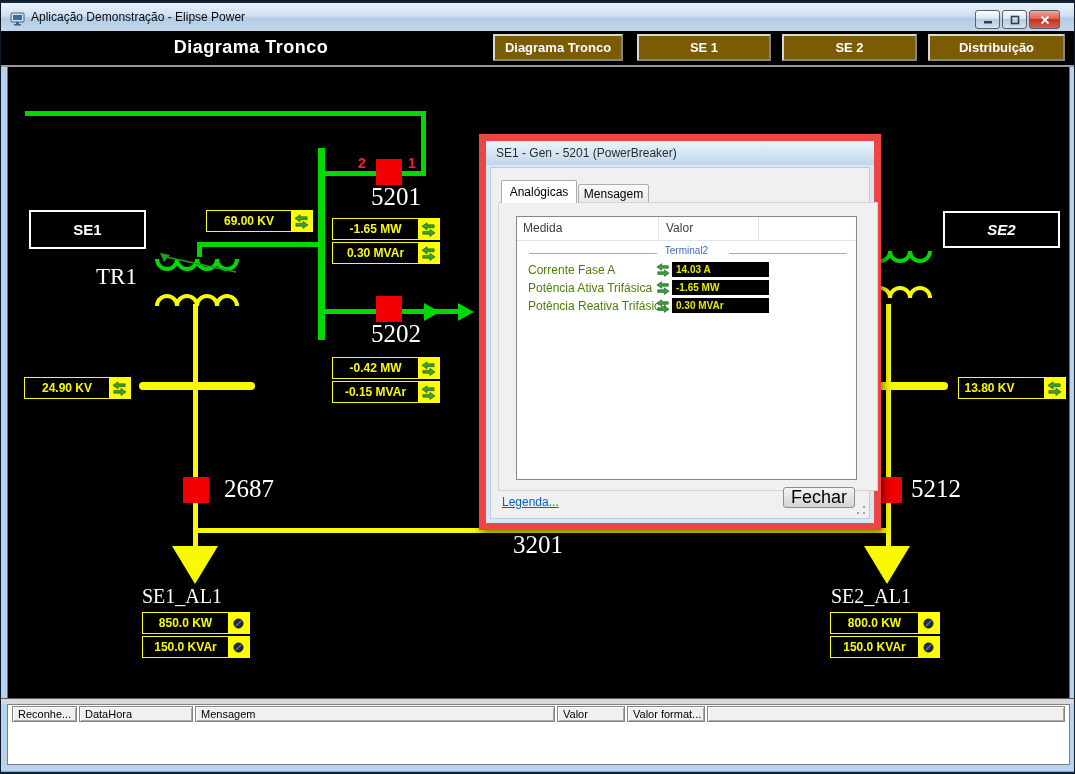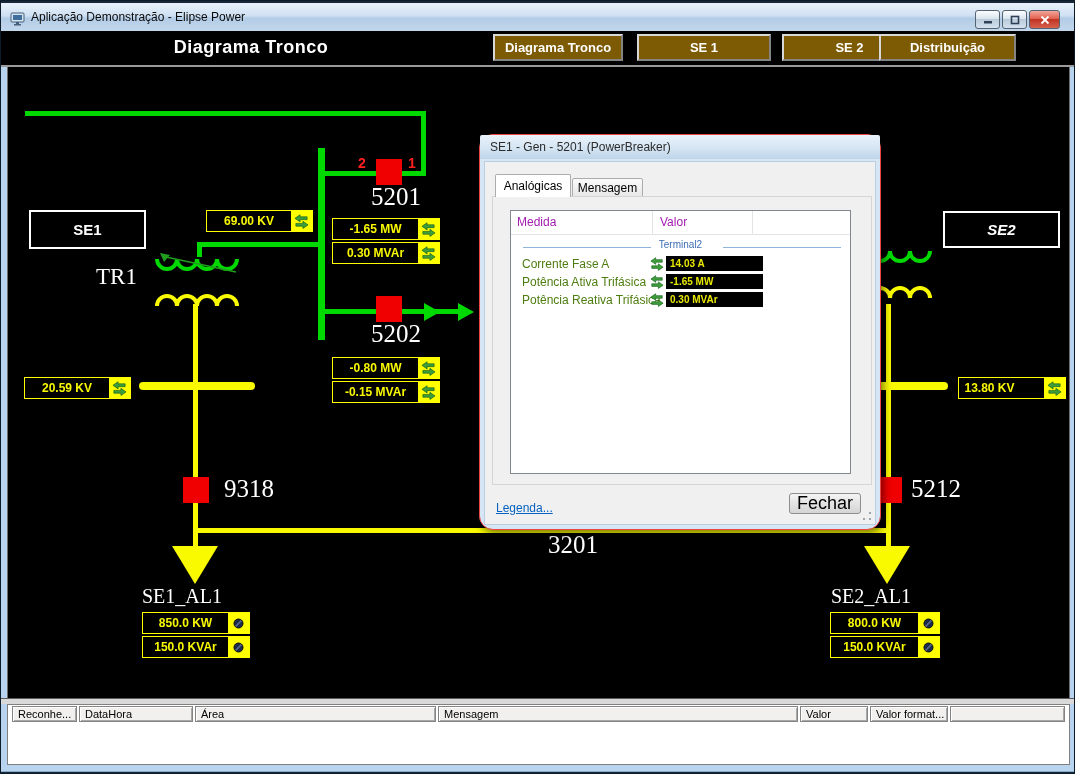--- a/index.html
+++ b/index.html
@@ -44,34 +44,34 @@
     font-weight:bold;font-size:15px;display:flex;align-items:center;justify-content:center;}
   .garrow{position:absolute;width:0;height:0;border-top:9px solid transparent;
     border-bottom:9px solid transparent;border-left:16px solid #00D900;}
   .ytri{position:absolute;width:0;height:0;border-left:23px solid transparent;
     border-right:23px solid transparent;border-top:38px solid #F9F900;}
   .mbox{position:absolute;height:22px;border:1px solid #FFFF00;background:#000;display:flex;cursor:pointer;}
   .mbox .val{flex:1;color:#F8F800;font-weight:bold;font-size:12px;line-height:20px;text-align:center;padding:0 2px;white-space:nowrap;}
   .mbox .ic{width:21px;background:#FFFF00;display:flex;align-items:center;justify-content:center;}
   
   .dialog{position:absolute;left:478px;top:133px;width:402px;height:396px;
-    background:#D7E6F4;border:1px solid #ef4444;border-radius:14px;
+    background:#D7E6F4;border:7px solid #ef4444;border-radius:0;
     box-shadow:2px 3px 8px rgba(0,0,0,.55);z-index:10;}
   .dlg-title{position:absolute;left:0;top:0;right:0;height:24px;
     background:linear-gradient(#EAF3FB,#D2E3F2 60%,#BFD5EA);border-radius:2px 2px 0 0;
     font-size:12px;color:#2B2B2B;line-height:24px;padding-left:10px;}
   .dlg-client{position:absolute;left:4px;top:26px;right:4px;bottom:4px;background:#F0F0F0;border:1px solid #B9CEE1;}
   .tab{position:absolute;font-size:12px;color:#000;text-align:center;cursor:pointer;}
   .tab.active{left:10px;top:12px;width:76px;height:23px;background:#FFF;
     border:1px solid #ACACAC;border-bottom:none;z-index:3;line-height:22px;border-radius:2px 2px 0 0;}
   .tab.inactive{left:87px;top:16px;width:71px;height:19px;
     background:linear-gradient(#FAFAFA,#E8E8E8);border:1px solid #ACACAC;line-height:18px;border-radius:2px 2px 0 0;}
   .tabpage{position:absolute;left:7px;top:34px;width:380px;height:289px;background:#F0F0F0;border:1px solid #D5D5D5;}
   .listpanel{position:absolute;left:17px;top:13px;width:341px;height:264px;background:#FFF;border:1px solid #828790;}
-  .lv-head{position:absolute;top:0;height:23px;font-size:12px;color:#a21caf;line-height:23px;padding-left:6px;border-right:1px solid #E3E3E3;}
+  .lv-head{position:absolute;top:0;height:23px;font-size:12px;color:#404040;line-height:23px;padding-left:6px;border-right:1px solid #E3E3E3;}
   .lv-headline{position:absolute;left:0;right:0;top:23px;height:1px;background:#E3E3E3;}
   .grp{position:absolute;left:0;right:0;top:28px;text-align:center;color:#3E6DB5;font-size:10px;}
   .grpline{position:absolute;top:36px;height:1px;background:#8FB4D9;}
   .mrow-label{position:absolute;left:11px;font-size:12px;color:#4d7c0f;white-space:nowrap;}
   .mrow-val{position:absolute;left:155px;width:97px;height:15px;background:#000;color:#E8E800;
     font-weight:bold;font-size:10px;line-height:15px;padding-left:4px;font-family:"Liberation Sans",sans-serif;}
   .mrow-ic{position:absolute;left:139px;width:14px;height:14px;}
   .legend-link{position:absolute;left:11px;bottom:9px;color:#0563C1;font-size:12px;text-decoration:underline;cursor:pointer;}
   .btn-fechar{position:absolute;right:14px;bottom:10px;width:72px;height:21px;
     background:linear-gradient(#F5F5F5,#E4E4E4 45%,#D5D5D5);border:1px solid #8E8E8E;border-radius:3px;
@@ -122,21 +122,21 @@
           <path d="M1.5 1.5 L8.5 8.5 M8.5 1.5 L1.5 8.5" stroke="#FFF" stroke-width="1.8"></path>
         </svg>
     </div>
   </div>
 
   <div class="header">
     <div class="page-title">Diagrama Tronco</div>
     <div class="navbtn" style="left:492px;width:130px;">Diagrama Tronco</div>
     <div class="navbtn" style="left:636px;width:134px;">SE 1</div>
     <div class="navbtn" style="left:781px;width:135px;">SE 2</div>
-    <div class="navbtn" style="left:878px;width:137px;">Distribuição</div>
+    <div class="navbtn" style="left:927px;width:137px;">Distribuição</div>
   </div>
 
   <div class="side-frame" style="left:0;width:6px;"></div>
   <div class="side-frame" style="left:1069px;width:6px;"></div>
 
   <div class="canvas">
 
     <div class="gl" style="left:17px;top:44px;width:401px;height:5px;"></div>
     <div class="gl" style="left:413px;top:44px;width:5px;height:64px;"></div>
     <div class="gl" style="left:394px;top:104px;width:24px;height:5px;"></div>
@@ -160,23 +160,23 @@
       <path d="M5 8 A10 10 0 0 0 25 8 A10 10 0 0 0 45 8 A10 10 0 0 0 65 8 A10 10 0 0 0 85 8" fill="none" stroke="#00D900" stroke-width="4"></path>
       <path d="M84 21 L14 6" stroke="#1F9E1F" stroke-width="1.5"></path>
       <path d="M8 2 L18 4 L12 11 Z" fill="#1F9E1F"></path>
       <path d="M5 55 A10 10 0 0 1 25 55 A10 10 0 0 1 45 55 A10 10 0 0 1 65 55 A10 10 0 0 1 85 55" fill="none" stroke="#F9F900" stroke-width="4"></path>
     </svg>
     <div class="slabel" style="left:88px;top:197px;font-size:23px;">TR1</div>
 
     <div class="yl" style="left:185px;top:237px;width:5px;height:246px;"></div>
     <div class="yl" style="left:131px;top:315px;width:116px;height:8px;border-radius:4px;"></div>
     <div class="brk" style="left:175px;top:410px;"></div>
-    <div class="slabel" style="left:216px;top:408px;">9318</div>
+    <div class="slabel" style="left:216px;top:408px;">2687</div>
     <div class="yl" style="left:187px;top:461px;width:696px;height:5px;"></div>
-    <div class="slabel" style="left:470px;top:464px;width:120px;text-align:right;">3201</div>
+    <div class="slabel" style="left:470px;top:464px;width:120px;text-align:center;">3201</div>
     <div class="ytri" style="left:164px;top:479px;"></div>
     <div class="slabel small" style="left:134px;top:518px;">SE1_AL1</div>
 
     <div class="stationbox" style="left:21px;top:143px;width:117px;height:39px;">SE1</div>
     <div class="stationbox" style="left:935px;top:144px;width:117px;height:37px;font-style:italic;">SE2</div>
 
     <svg style="position:absolute;left:837px;top:176px;" width="90" height="60" viewBox="0 0 90 60">
       <path d="M5 8 A10 10 0 0 0 25 8 A10 10 0 0 0 45 8 A10 10 0 0 0 65 8 A10 10 0 0 0 85 8" fill="none" stroke="#00D900" stroke-width="4"></path>
       <path d="M5 55 A10 10 0 0 1 25 55 A10 10 0 0 1 45 55 A10 10 0 0 1 65 55 A10 10 0 0 1 85 55" fill="none" stroke="#F9F900" stroke-width="4"></path>
     </svg>
@@ -208,39 +208,39 @@
     <div class="mbox" style="left:324px;top:175px;width:108px;">
       <span class="val">0.30 MVAr</span>
       <span class="ic">
           <svg width="15" height="15" viewBox="0 0 16 16">
             <polygon points="14,3 6.5,3 6.5,0.8 1,4.6 6.5,8.4 6.5,6 14,6" fill="#3E9E3C" stroke="#155F1A" stroke-width="0.7"></polygon>
             <polygon points="2,10 9.5,10 9.5,7.8 15,11.6 9.5,15.4 9.5,13 2,13" fill="#3E9E3C" stroke="#155F1A" stroke-width="0.7"></polygon>
           </svg>
         </span>
     </div>
     <div class="mbox" style="left:324px;top:290px;width:108px;">
-      <span class="val">-0.80 MW</span>
+      <span class="val">-0.42 MW</span>
       <span class="ic">
           <svg width="15" height="15" viewBox="0 0 16 16">
             <polygon points="14,3 6.5,3 6.5,0.8 1,4.6 6.5,8.4 6.5,6 14,6" fill="#3E9E3C" stroke="#155F1A" stroke-width="0.7"></polygon>
             <polygon points="2,10 9.5,10 9.5,7.8 15,11.6 9.5,15.4 9.5,13 2,13" fill="#3E9E3C" stroke="#155F1A" stroke-width="0.7"></polygon>
           </svg>
         </span>
     </div>
     <div class="mbox" style="left:324px;top:314px;width:108px;">
       <span class="val">-0.15 MVAr</span>
       <span class="ic">
           <svg width="15" height="15" viewBox="0 0 16 16">
             <polygon points="14,3 6.5,3 6.5,0.8 1,4.6 6.5,8.4 6.5,6 14,6" fill="#3E9E3C" stroke="#155F1A" stroke-width="0.7"></polygon>
             <polygon points="2,10 9.5,10 9.5,7.8 15,11.6 9.5,15.4 9.5,13 2,13" fill="#3E9E3C" stroke="#155F1A" stroke-width="0.7"></polygon>
           </svg>
         </span>
     </div>
     <div class="mbox" style="left:16px;top:310px;width:107px;">
-      <span class="val">20.59 KV</span>
+      <span class="val">24.90 KV</span>
       <span class="ic">
           <svg width="15" height="15" viewBox="0 0 16 16">
             <polygon points="14,3 6.5,3 6.5,0.8 1,4.6 6.5,8.4 6.5,6 14,6" fill="#3E9E3C" stroke="#155F1A" stroke-width="0.7"></polygon>
             <polygon points="2,10 9.5,10 9.5,7.8 15,11.6 9.5,15.4 9.5,13 2,13" fill="#3E9E3C" stroke="#155F1A" stroke-width="0.7"></polygon>
           </svg>
         </span>
     </div>
     <div class="mbox" style="left:950px;top:310px;width:108px;gap:24px;">
       <span class="val">13.80 KV</span>
       <span class="ic">
@@ -330,21 +330,20 @@
       <div class="btn-fechar">Fechar</div>
       <div class="grip"></div>
     </div>
   </div>
 
   <div class="splitter"></div>
   <div class="alarm">
     <div class="alarm-heads">
       <div class="ahead" style="width:65px;">Reconhe...</div>
       <div class="ahead" style="width:114px;">DataHora</div>
-      <div class="ahead" style="width:241px;">Área</div>
       <div class="ahead" style="width:360px;">Mensagem</div>
       <div class="ahead" style="width:68px;">Valor</div>
       <div class="ahead" style="width:78px;">Valor format...</div>
       <div class="ahead" style="flex:1;margin-right:4px;"></div>
     </div>
   </div>
   <div class="bottom-frame"></div>
 
 </div>
 

